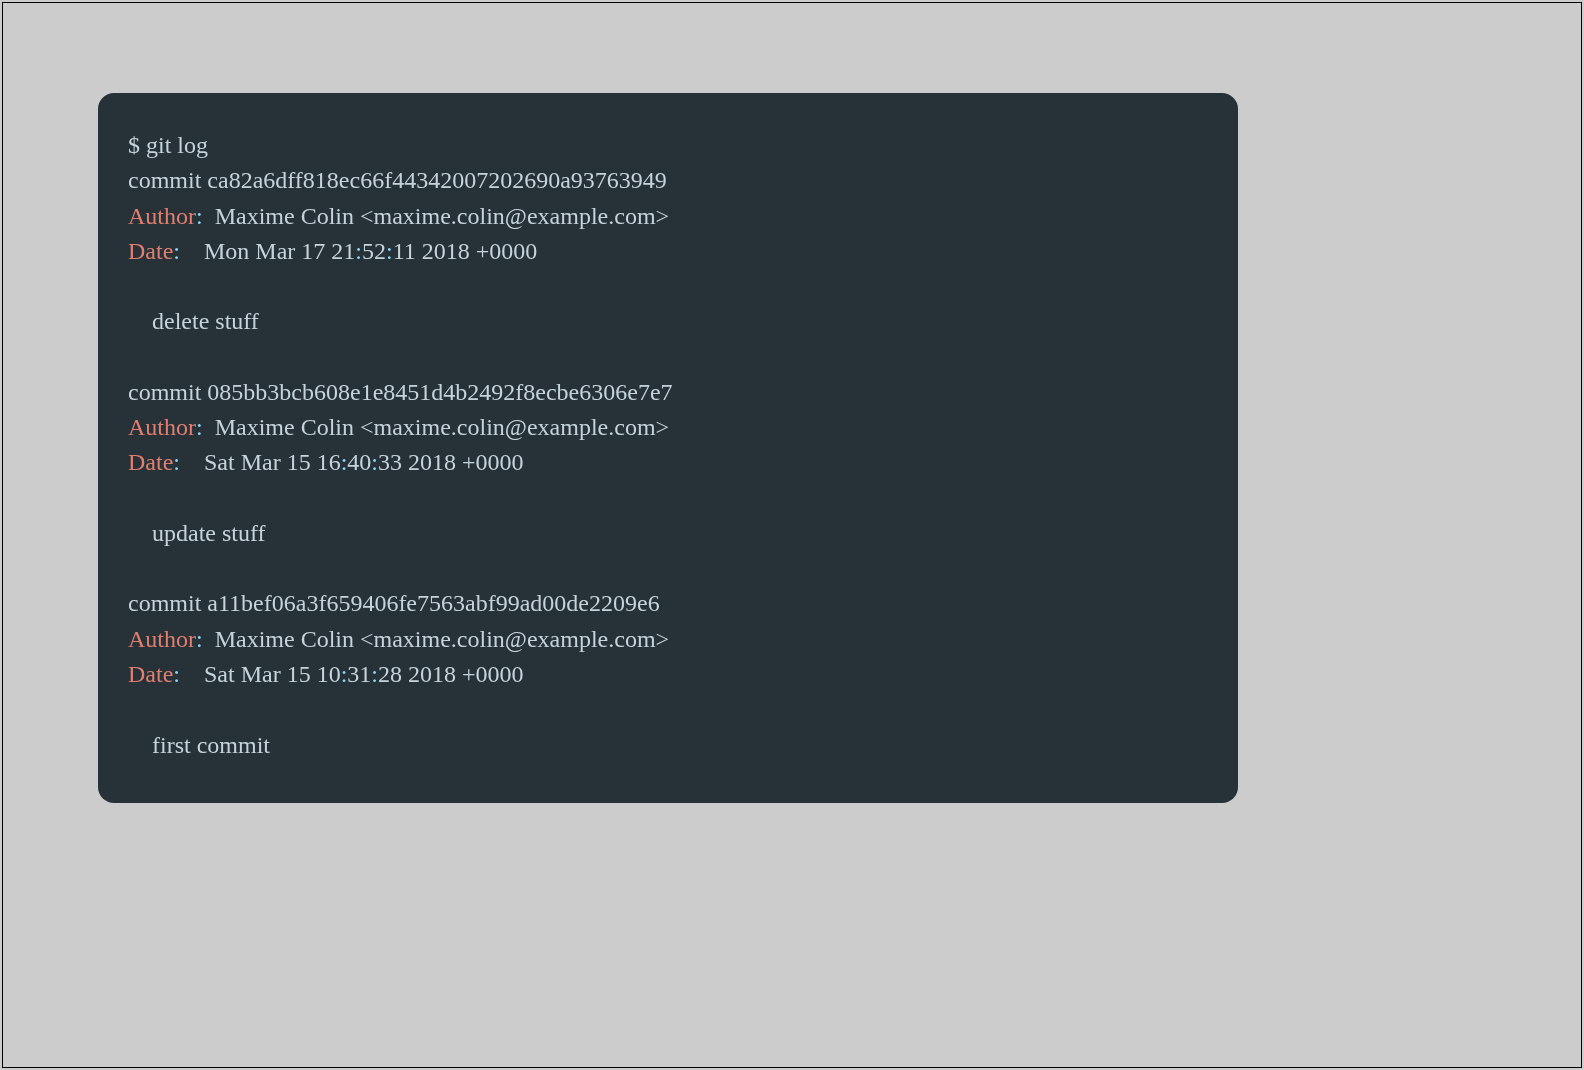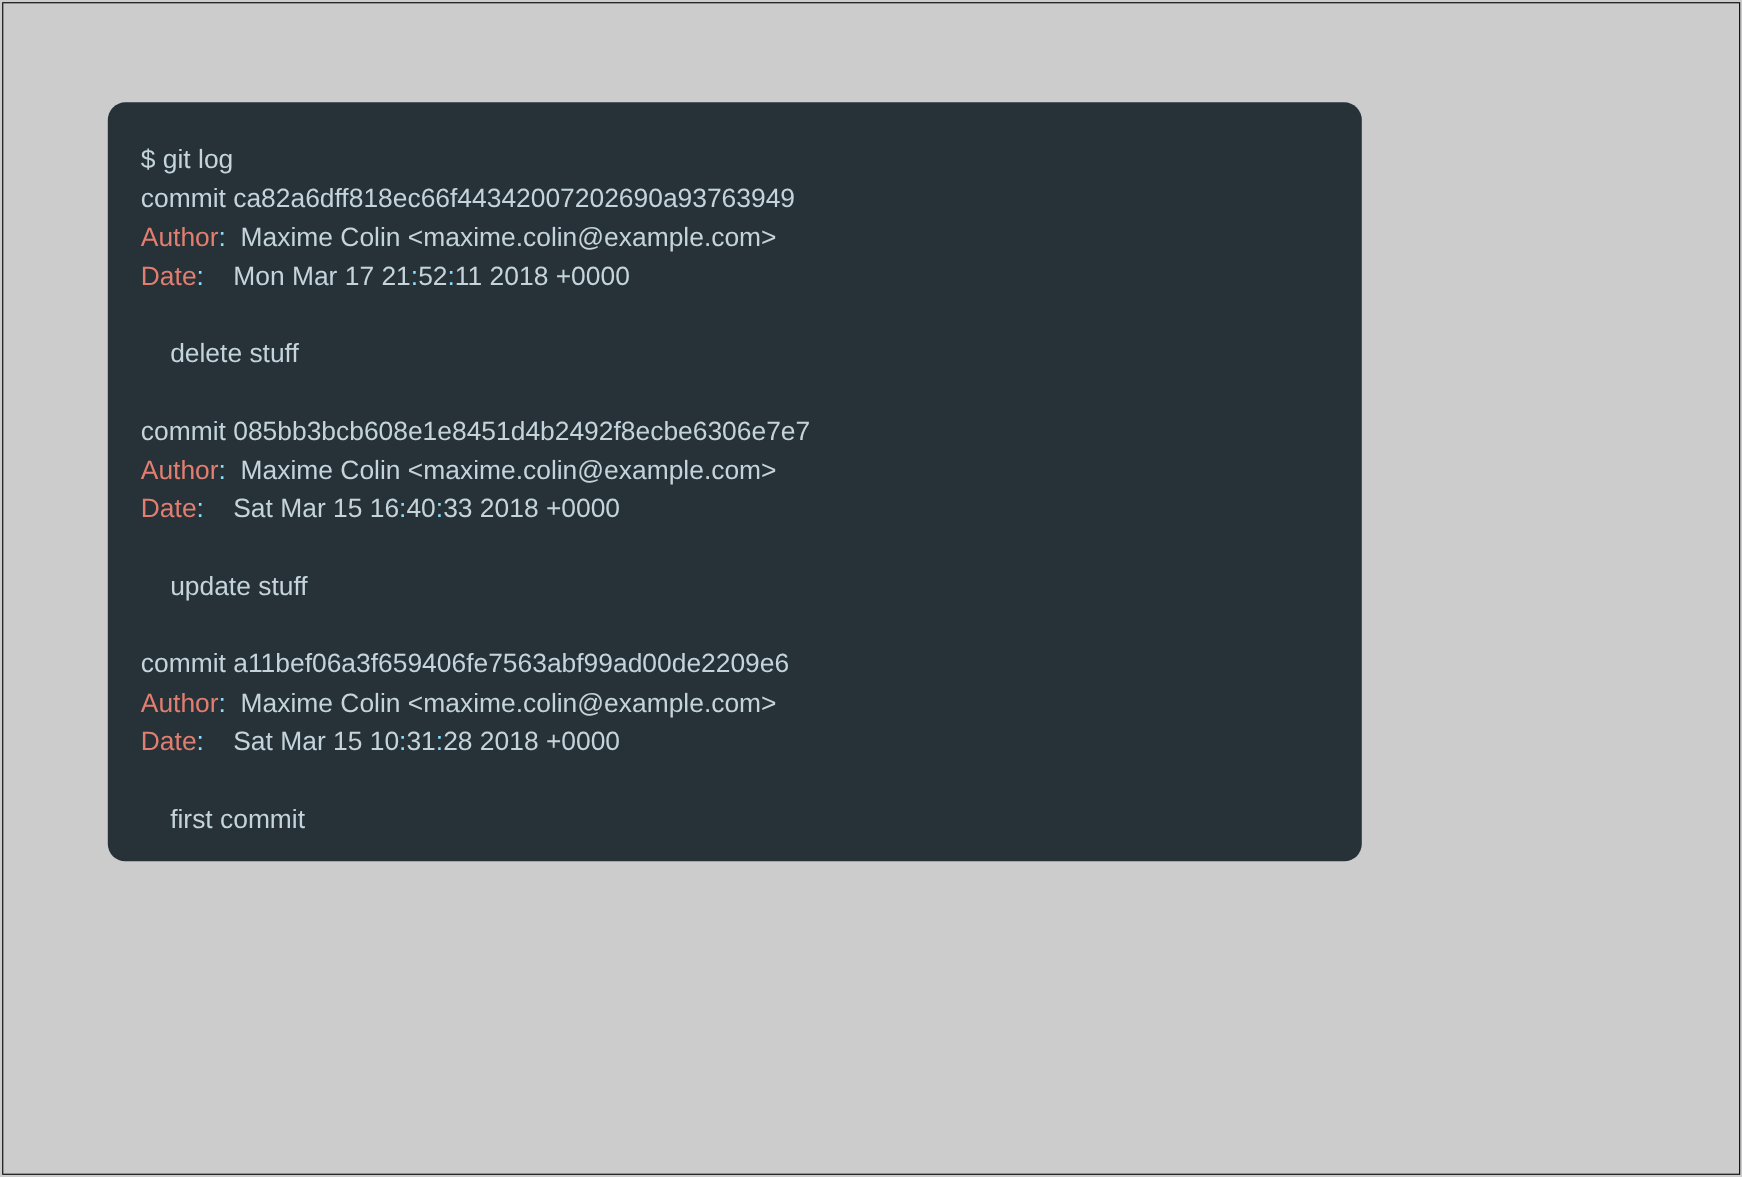--- a/index.html
+++ b/index.html
@@ -16,23 +16,23 @@
     .outer-frame {
       width: 100%;
       height: 100%;
       background: #cccccc;
       border: 1px solid #000;
       padding: 90px 95px;
     }
     .terminal {
       background: #263238;
       border-radius: 16px;
-      padding: 35px 30px 20px 30px;
+      padding: 35px 30px 40px 30px;
       width: 1140px;
-      font-family: Liberation Sans, sans-serif;
+      font-family: Liberation Serif, serif;
       font-size: 24px;
       line-height: 1.47;
       color: #c5d4db;
       white-space: pre;
     }
     .keyword {
       color: #e27e6f;
     }
     .punct {
       color: #89ddff;

